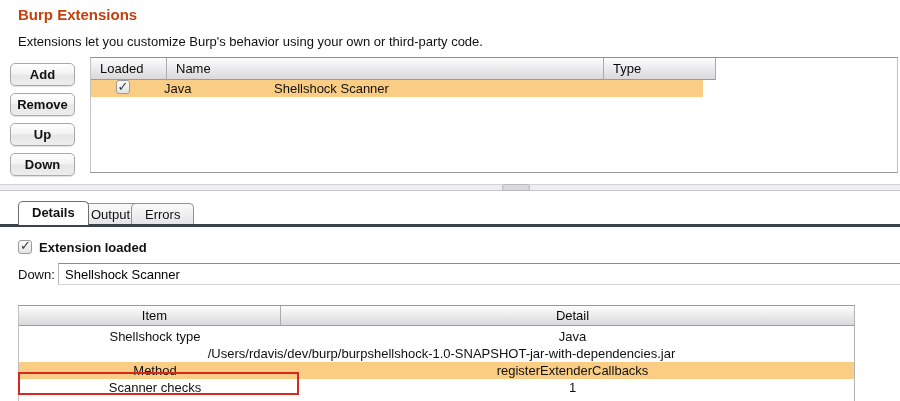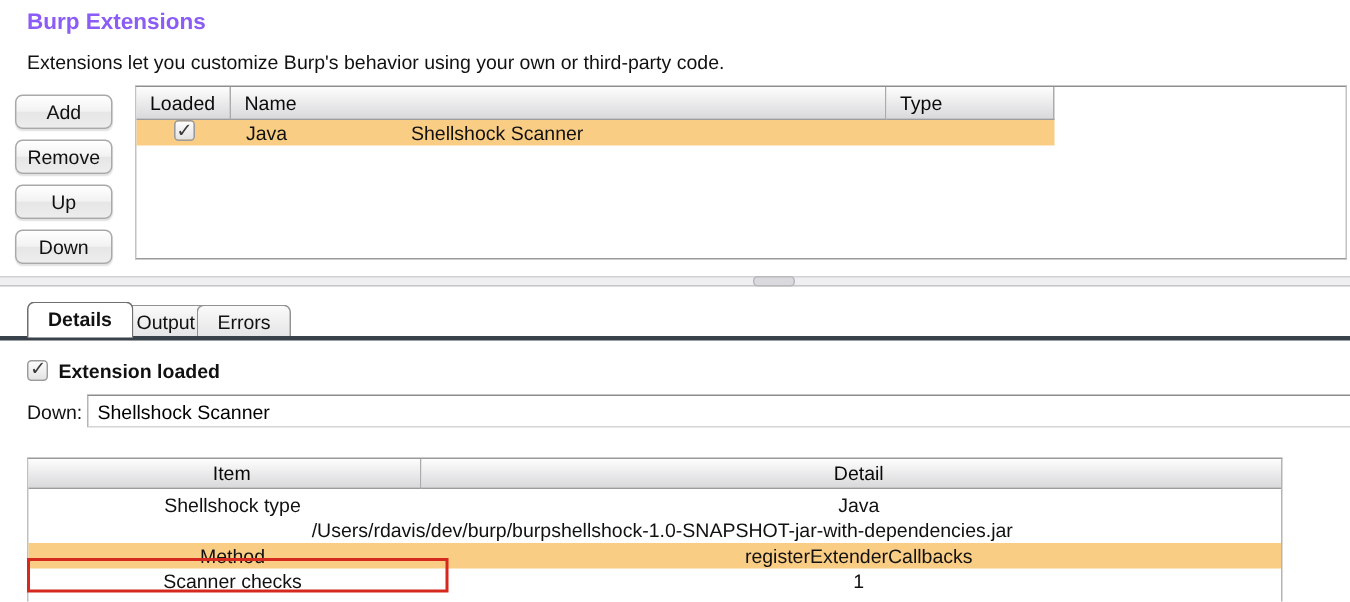--- a/index.html
+++ b/index.html
@@ -1,27 +1,27 @@
 <!DOCTYPE html>
 <html><head>
 <meta charset="utf-8">
 <style>
   * { margin:0; padding:0; box-sizing:border-box; }
   html,body { width:900px; height:401px; background:#FFFFFF; overflow:hidden;
     font-family:"Liberation Sans","DejaVu Sans",sans-serif; font-size:13px; color:#111; }
   .abs { position:absolute; }
 
-  #page-title { left:18px; top:6px; font-size:15px; font-weight:bold; color:#8b5cf6; }
+  #page-title { left:18px; top:6px; font-size:15px; font-weight:bold; color:#c2410c; }
   #page-subtitle { left:18px; top:34px; font-size:13px; color:#111; }
 
   
   .aqua-btn { left:10px; width:65px; height:23px; border:1px solid #A9A9A9; border-radius:5px;
     background:linear-gradient(#FFFFFF,#F2F2F2 48%,#E6E6E6 52%,#EDEDED);
     box-shadow:0 1px 1px rgba(0,0,0,0.12); text-align:center; line-height:21px; font-size:13px;
-    cursor:default; }
+    cursor:default;font-weight:bold; }
 
   
   #ext-table { left:90px; top:57px; width:808px; height:116px; background:#FFFFFF;
     border:1px solid #C2C2C2; border-top:1px solid #8F8F8F; border-bottom:1px solid #9A9A9A; }
   .thead { display:flex; height:22px; }
   .th { background:linear-gradient(#FDFDFD,#EDEDEE 45%,#D9D9DB); border-right:1px solid #ABABAD;
     border-bottom:1px solid #9C9C9E; line-height:21px; padding-left:9px; font-size:13px; color:#0A0A0A; }
   .trow { display:flex; height:17px; align-items:center; }
   .hl { background:#FACD84; }
   .td { line-height:17px; font-size:13px; overflow:hidden; white-space:nowrap; }
@@ -74,21 +74,21 @@
 
 
 <div class="abs aqua-btn" style="top:63px">Add</div>
 <div class="abs aqua-btn" style="top:93px">Remove</div>
 <div class="abs aqua-btn" style="top:123px">Up</div>
 <div class="abs aqua-btn" style="top:153px">Down</div>
 
 
 <div class="abs" id="ext-table">
   <div class="thead">
-    <div class="th" style="width:63px">Loaded</div>
+    <div class="th" style="width:76px">Loaded</div>
     <div class="th" style="width:437px">Name</div>
     <div class="th" style="width:112px">Type</div>
   </div>
   <div class="trow hl" style="width:612px">
     <div class="td" style="width:63px; text-align:center;">
       <span class="cb"><span class="mark">✓</span></span>
     </div>
     <div class="td" style="width:112px; padding-left:10px;">Java</div>
     <div class="td" style="width:437px; padding-left:8px;">Shellshock Scanner</div>
   </div>

